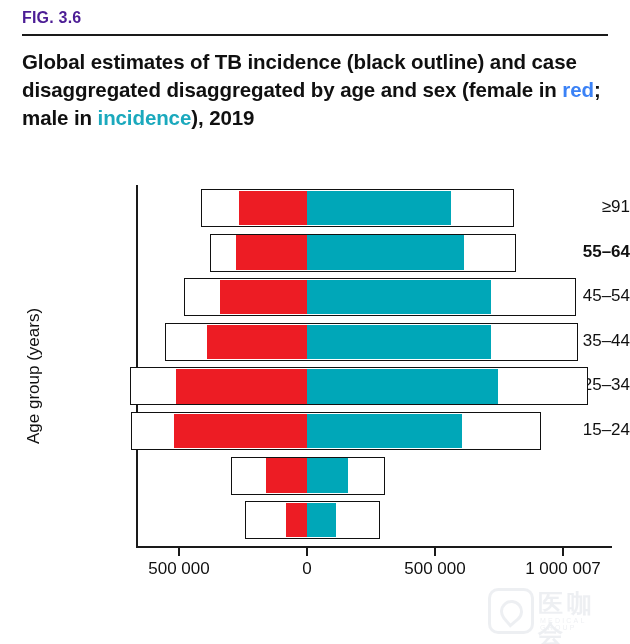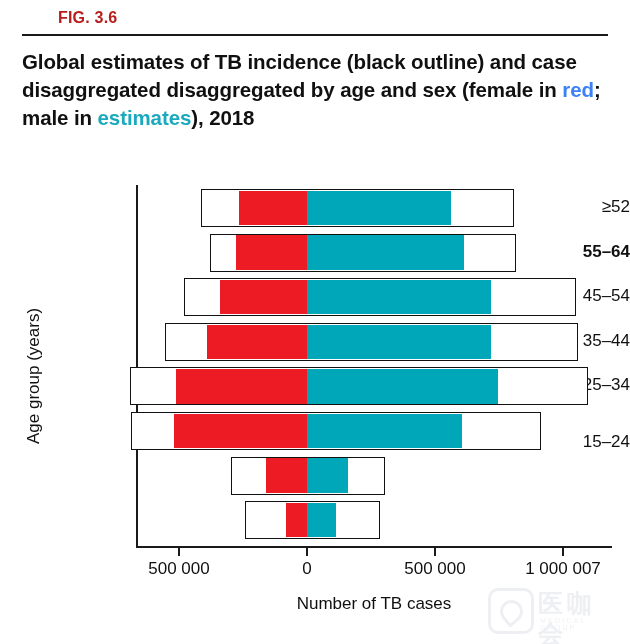--- a/index.html
+++ b/index.html
@@ -17,26 +17,25 @@
   }
 
   
   .fig-head {
     position: absolute;
     left: 22px;
     top: 8px;
     width: 586px;
   }
   .fig-number {
-    color: #b91c1c;
+    color: #4c1d95;
     font-weight: bold;
     font-size: 16px;
     letter-spacing: 0.2px;
     line-height: 20px;
-    margin-left: 36px;
   }
   .head-rule {
     border-top: 2px solid #1a1a1a;
     margin-top: 6px;
     width: 586px;
   }
   .fig-title {
     margin-top: 12px;
     font-size: 20.5px;
     font-weight: bold;
@@ -158,65 +157,64 @@
     color: #5a6a8a;
     letter-spacing: 2.2px;
   }
 </style>
 </head>
 <body>
 
 <div class="fig-head">
   <div class="fig-number">FIG. 3.6</div>
   <div class="head-rule"></div>
-  <div class="fig-title"><span>Global estimates of TB incidence (black outline) and case disaggregated disaggregated by age and sex (female in </span><span class="red">red</span><span>; male in </span><span class="turq">estimates</span><span>), 2018</span></div>
+  <div class="fig-title"><span>Global estimates of TB incidence (black outline) and case disaggregated disaggregated by age and sex (female in </span><span class="red">red</span><span>; male in </span><span class="turq">incidence</span><span>), 2019</span></div>
 </div>
 
 <div id="plot">
     <div class="axis-line" style="left: 136px; top: 185px; width: 1.8px; height: 361px;"></div>
     <div class="axis-line" style="left: 136px; top: 546px; width: 476px; height: 1.8px;"></div>
-    <div class="ytick-label" style="top: 197px; width: 122px;">≥52</div>
+    <div class="ytick-label" style="top: 197px; width: 122px;">≥91</div>
     <div class="bar-outline" style="left: 201.016px; top: 189px; width: 312.832px; height: 38px;"></div>
     <div class="bar-fill female" style="left: 238.904px; top: 190.8px; width: 68.096px; height: 34.4px;"></div>
     <div class="bar-fill male" style="left: 307px; top: 190.8px; width: 143.872px; height: 34.4px;"></div>
     <div class="ytick-label" style="top: 241.6px; width: 122px; font-weight: bold;">55–64</div>
     <div class="bar-outline" style="left: 209.976px; top: 233.6px; width: 305.92px; height: 38px;"></div>
     <div class="bar-fill female" style="left: 236.088px; top: 235.4px; width: 70.912px; height: 34.4px;"></div>
     <div class="bar-fill male" style="left: 307px; top: 235.4px; width: 156.928px; height: 34.4px;"></div>
     <div class="ytick-label" style="top: 286.2px; width: 122px;">45–54</div>
     <div class="bar-outline" style="left: 184.12px; top: 278.2px; width: 391.936px; height: 38px;"></div>
     <div class="bar-fill female" style="left: 219.96px; top: 280px; width: 87.04px; height: 34.4px;"></div>
     <div class="bar-fill male" style="left: 307px; top: 280px; width: 184.064px; height: 34.4px;"></div>
     <div class="ytick-label" style="top: 330.8px; width: 122px;">35–44</div>
     <div class="bar-outline" style="left: 164.92px; top: 322.8px; width: 413.184px; height: 38px;"></div>
     <div class="bar-fill female" style="left: 206.904px; top: 324.6px; width: 100.096px; height: 34.4px;"></div>
     <div class="bar-fill male" style="left: 307px; top: 324.6px; width: 184.064px; height: 34.4px;"></div>
     <div class="ytick-label" style="top: 375.4px; width: 122px;">25–34</div>
     <div class="bar-outline" style="left: 130.104px; top: 367.4px; width: 457.984px; height: 38px;"></div>
     <div class="bar-fill female" style="left: 175.928px; top: 369.2px; width: 131.072px; height: 34.4px;"></div>
     <div class="bar-fill male" style="left: 307px; top: 369.2px; width: 190.976px; height: 34.4px;"></div>
-    <div class="ytick-label" style="top: 432px; width: 122px;">15–24</div>
+    <div class="ytick-label" style="top: 420px; width: 122px;">15–24</div>
     <div class="bar-outline" style="left: 130.872px; top: 412px; width: 410.112px; height: 38px;"></div>
     <div class="bar-fill female" style="left: 173.88px; top: 413.8px; width: 133.12px; height: 34.4px;"></div>
     <div class="bar-fill male" style="left: 307px; top: 413.8px; width: 154.88px; height: 34.4px;"></div>
     <div class="bar-outline" style="left: 230.968px; top: 456.6px; width: 154.112px; height: 38px;"></div>
     <div class="bar-fill female" style="left: 266.04px; top: 458.4px; width: 40.96px; height: 34.4px;"></div>
     <div class="bar-fill male" style="left: 307px; top: 458.4px; width: 40.96px; height: 34.4px;"></div>
     <div class="bar-outline" style="left: 245.048px; top: 501.2px; width: 134.912px; height: 38px;"></div>
     <div class="bar-fill female" style="left: 286.008px; top: 503px; width: 20.992px; height: 34.4px;"></div>
     <div class="bar-fill male" style="left: 307px; top: 503px; width: 28.928px; height: 34.4px;"></div>
     <div class="xtick-mark" style="left: 178.2px; top: 547.8px; height: 8px;"></div>
     <div class="xtick-label" style="left: 179px; top: 559px;">500 000</div>
     <div class="xtick-mark" style="left: 306.2px; top: 547.8px; height: 8px;"></div>
     <div class="xtick-label" style="left: 307px; top: 559px;">0</div>
     <div class="xtick-mark" style="left: 434.2px; top: 547.8px; height: 8px;"></div>
     <div class="xtick-label" style="left: 435px; top: 559px;">500 000</div>
     <div class="xtick-mark" style="left: 562.2px; top: 547.8px; height: 8px;"></div>
     <div class="xtick-label" style="left: 563px; top: 559px;">1 000 007</div>
-    <div class="axis-title-x" style="left: 374px; top: 594px;">Number of TB cases</div>
     <div class="axis-title-y" style="left: 24px; top: 443.5px;">Age group (years)</div>
   </div>
 
 <div class="watermark">
   <div class="wm-badge"></div>
   <div class="wm-cn">医咖会</div>
   <div class="wm-en">MEDICAL GROUP</div>
 </div>
 
 </body></html>

